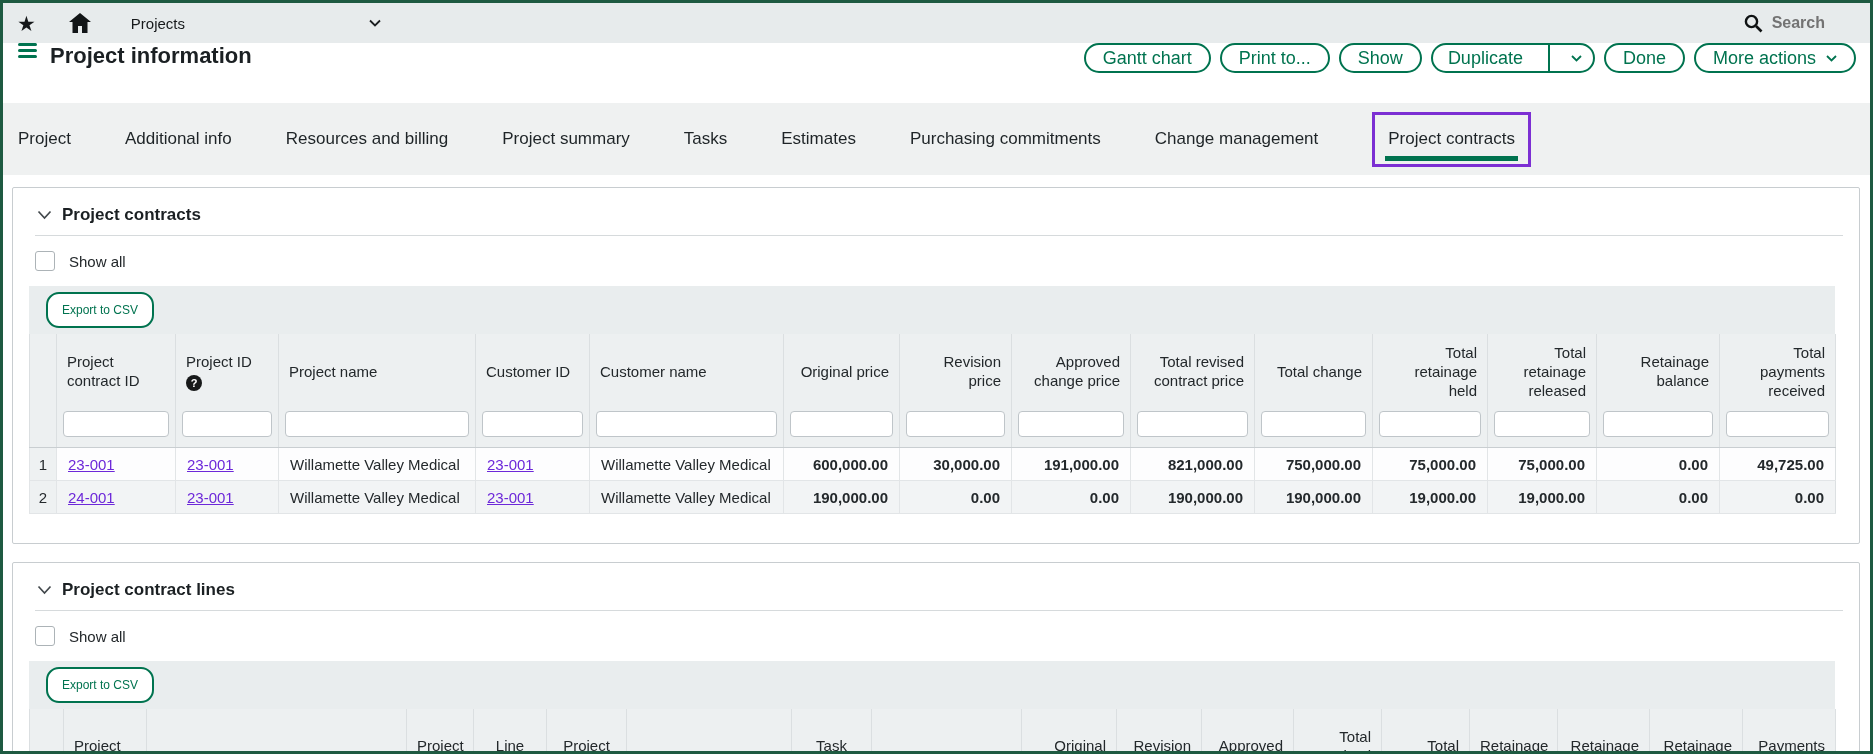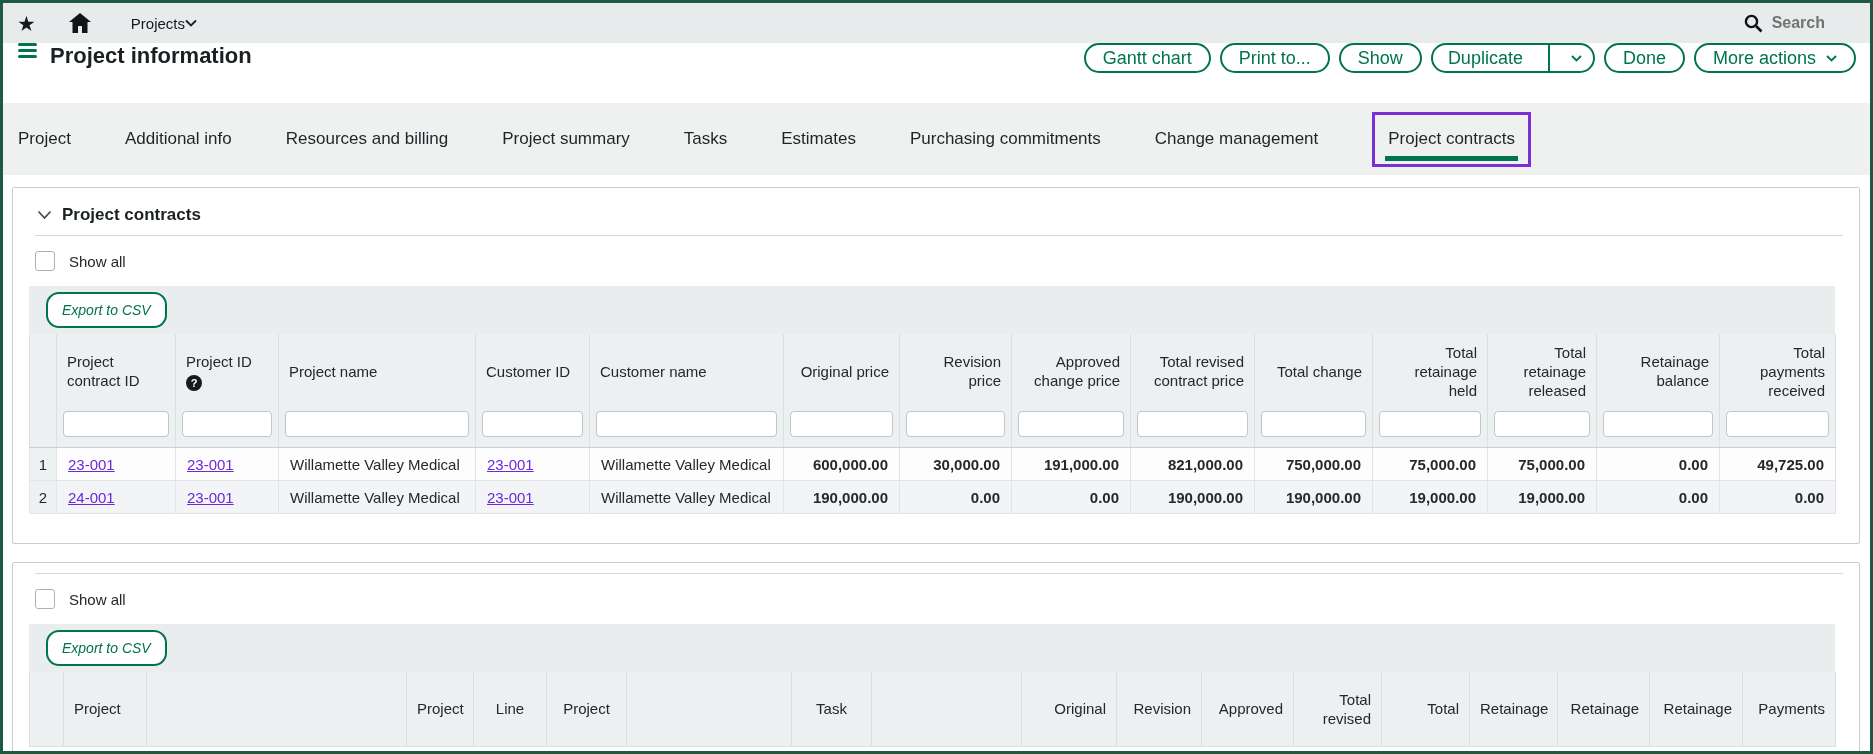--- a/index.html
+++ b/index.html
@@ -6,40 +6,40 @@
   html,body { background:#fff; }
   body { width:1873px; height:754px; font-family:"Liberation Sans",sans-serif; overflow:hidden; }
   #app { position:relative; width:1873px; height:754px; background:#fff; overflow:hidden; }
   .frame { position:absolute; inset:0; border:3px solid #1E5A41; z-index:60; pointer-events:none; }
 
   
   .topbar { position:absolute; left:3px; top:3px; right:3px; height:40px; background:#E7EBEC;
             border-bottom:1px solid #D2D7D9; display:flex; align-items:center; }
   .star { margin-left:14px; font-size:21px; color:#15181A; line-height:1; cursor:pointer; }
   .home { margin-left:33px; display:flex; cursor:pointer; }
-  .nav-dd { margin-left:40px; width:250px; display:flex; align-items:center;
+  .nav-dd { margin-left:40px; width:250px; display:flex; justify-content:space-between; align-items:center;
             font-size:15px; color:#16191B; cursor:pointer; }
   .search { position:absolute; right:45px; display:flex; align-items:center; gap:9px;
             font-size:16px; font-weight:700; color:#737373; cursor:pointer; }
 
   
   .page-header { position:absolute; left:3px; top:43px; right:3px; height:60px; background:#fff;
                  border-bottom:1px solid #D8DCDE; display:flex; align-items:flex-start; }
   .title-icon { margin-left:15px; display:flex; flex-direction:column; gap:3px; }
   .title-icon i { width:19px; height:3px; border-radius:1.5px; background:#00734F; display:block; }
   .title { margin-left:13px; font-size:22px; font-weight:700; color:#1B2023; }
   .actions { position:absolute; right:14px; display:flex; gap:9px; align-items:center; }
   .btn { display:inline-flex; align-items:center; justify-content:center; gap:10px; background:#fff;
          border:2px solid #00734F; color:#00734F; border-radius:16px; font-size:18px;
          font-family:inherit; padding:0 17px; height:30px; box-sizing:border-box; cursor:pointer; white-space:nowrap; }
   .btn.split { padding:0; overflow:hidden; }
   .btn.split .main { padding:0 15px; display:flex; align-items:center; height:100%; }
   .btn.split .sep { width:2px; align-self:stretch; background:#00734F; }
   .btn.split .chev-part { padding:0 11px; display:flex; align-items:center; height:100%; }
-  .btn.small { height:26px; font-size:14px; border-radius:13px; padding:16px 14px;font-style:italic; }
+  .btn.small { height:26px; font-size:12px; border-radius:13px; padding:16px 14px; }
 
   
   .tabbar { position:absolute; left:3px; top:103px; right:3px; height:72px; background:#EFF1F1;
             display:flex; align-items:center; gap:54px; padding-left:15px; font-size:17px; color:#1E2427; }
   .tab { cursor:pointer; white-space:nowrap; }
   .tab.active { border:3px solid #7C2FD3; height:55px; display:flex; align-items:center;
                 padding:0 13px; position:relative; box-sizing:border-box; background:#EFF1F1; }
   .tab.active .ul { position:absolute; left:10px; right:10px; bottom:3px; height:5px; background:#00734F; }
 
   
@@ -291,20 +291,26 @@
               <td class="al-r">19,000.00</td>
               <td class="al-r">0.00</td>
               <td class="al-r">0.00</td>
             </tr>
           </tbody>
         </table>
     </div>
   </section>
 
   <section class="card" id="card-lines">
+    <div class="sec-head">
+      <svg width="15" height="10" viewBox="0 0 15 10">
+        <path d="M1.5 1.5 L7.5 8 L13.5 1.5" stroke="#42484C" stroke-width="1.7" fill="none"></path>
+      </svg>
+      <span class="sec-title">Project contract lines</span>
+    </div>
     <div class="sec-divider"></div>
     <div class="show-all">
       <span class="cb"></span>
       <span>Show all</span>
     </div>
     <div class="grid">
       <div class="grid-toolbar">
         <button class="btn small">Export to CSV</button>
       </div>
       <table id="lines-table">

